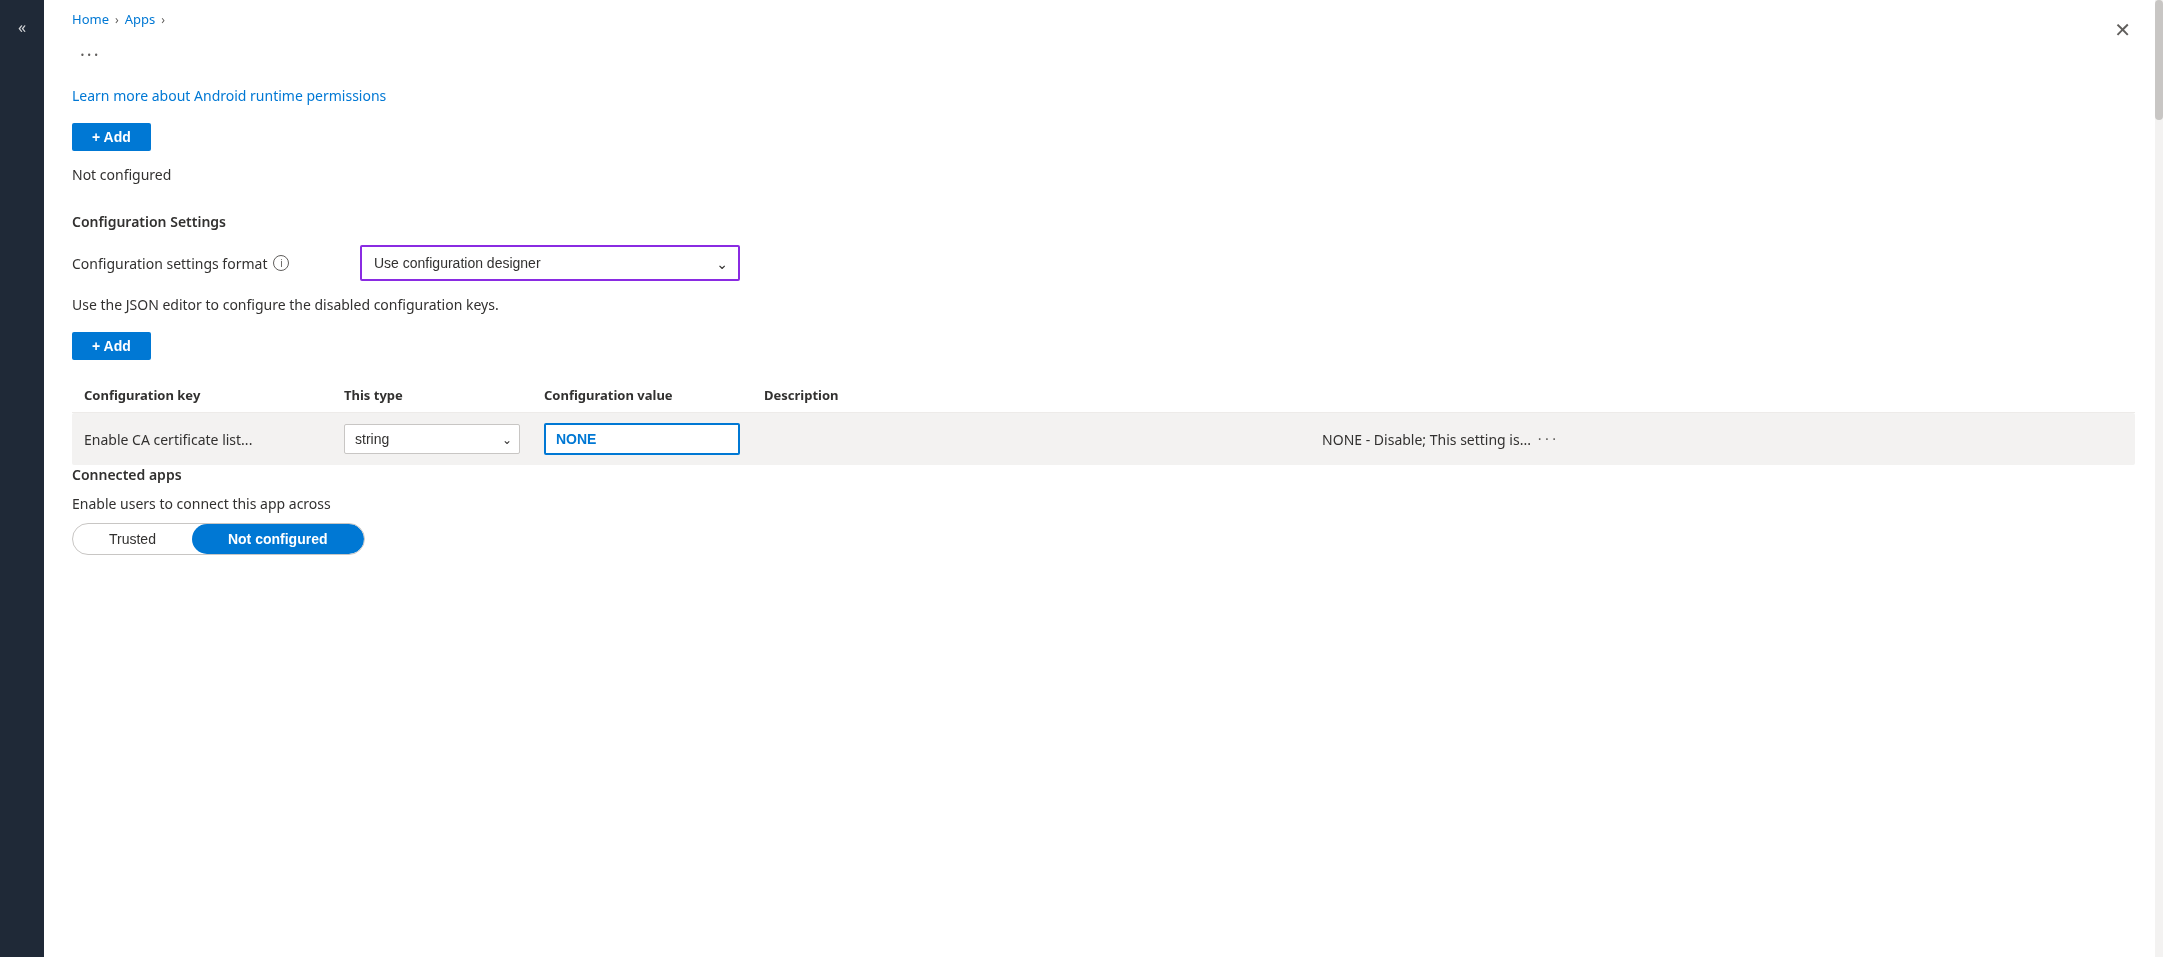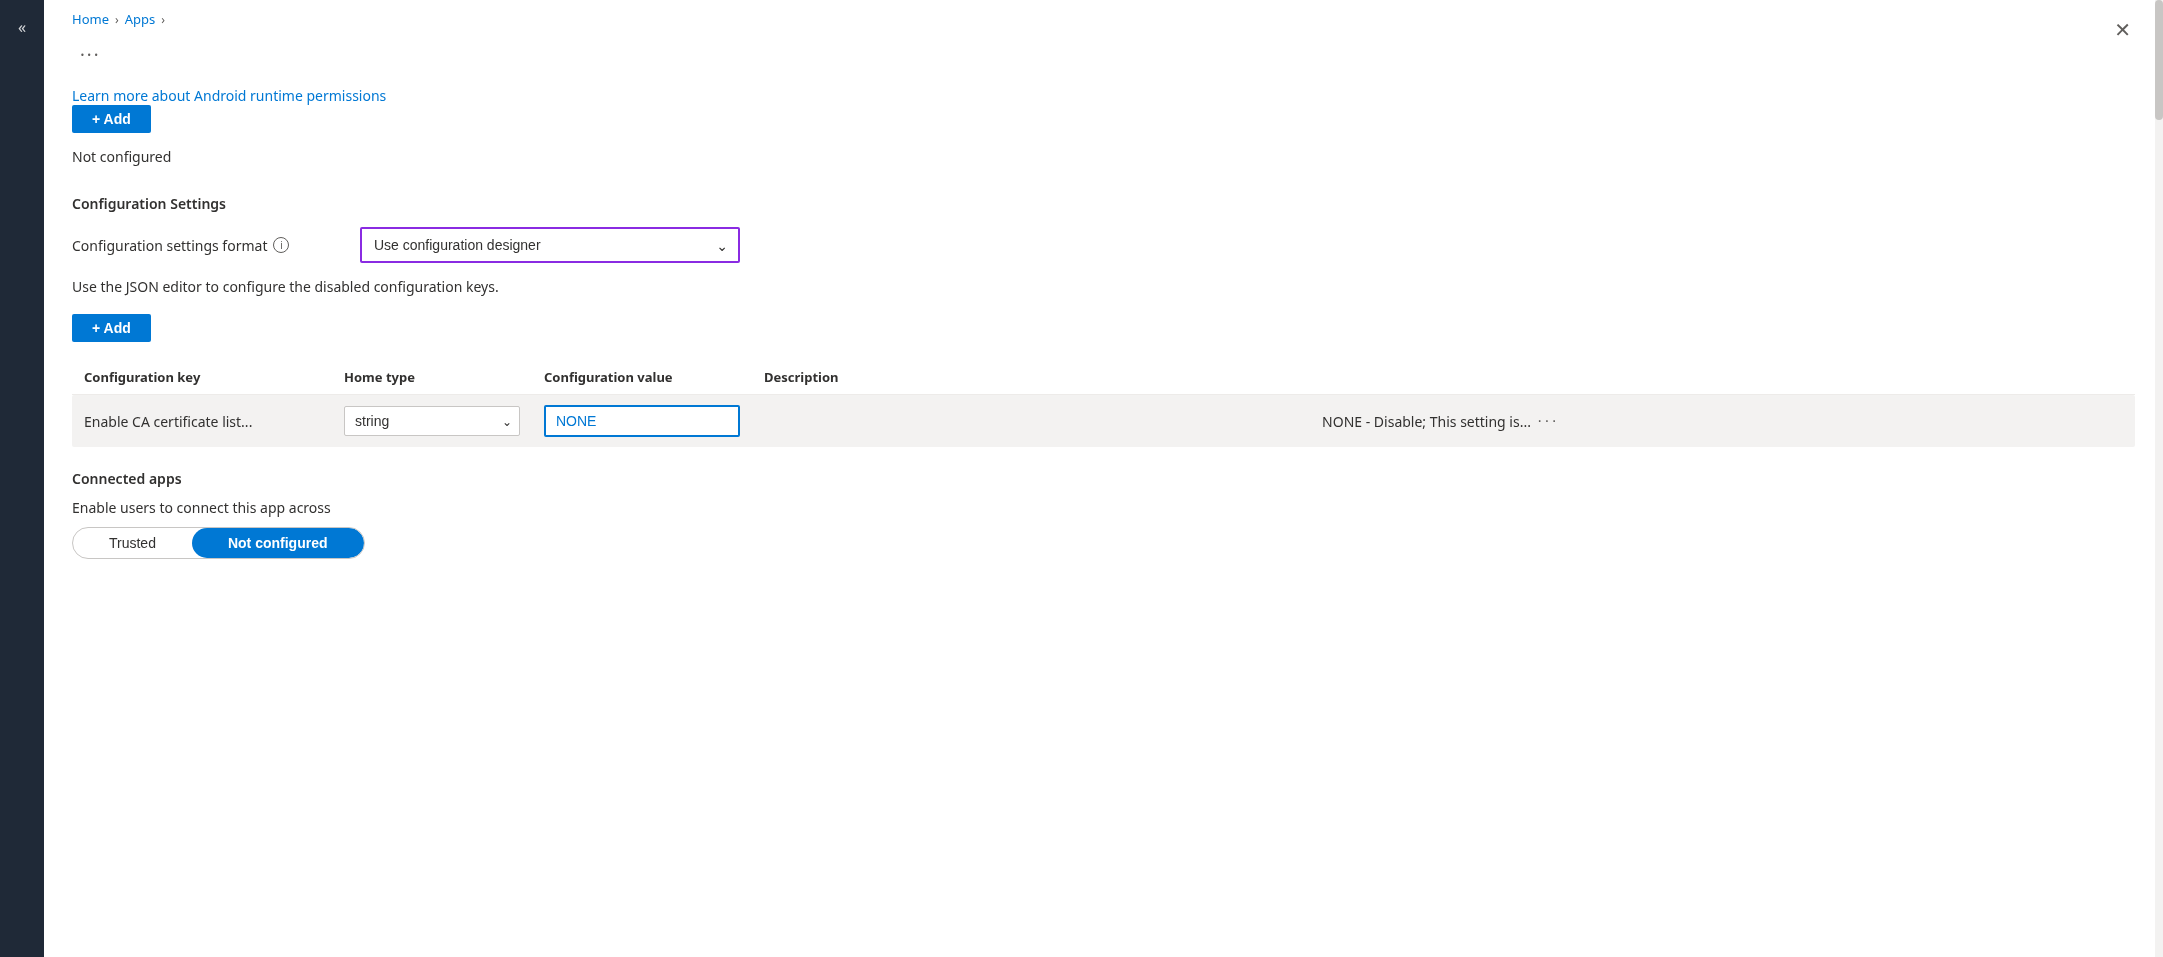--- a/index.html
+++ b/index.html
@@ -83,20 +83,21 @@
     }
     .panel-content {
       padding: 0 28px 40px 28px;
     }
     .learn-more-link {
       color: #0078d4;
       text-decoration: none;
       font-size: 14px;
       cursor: pointer;
       display: inline-block;
+      margin-bottom: 18px;
     }
     .add-btn {
       background: #0078d4;
       color: #fff;
       border: none;
       padding: 6px 20px;
       font-size: 14px;
       cursor: pointer;
       border-radius: 2px;
       font-weight: 600;
@@ -231,40 +232,39 @@
       color: #323130;
       font-size: 12px;
     }
     .config-value-input {
       border: 2px solid #0078d4;
       border-radius: 2px;
       padding: 6px 10px;
       font-size: 14px;
       width: 100%;
       color: #0078d4;
-      font-weight: 400;
+      font-weight: 700;
       outline: none;
     }
     .description-cell {
       display: flex;
       align-items: center;
       justify-content: center;
     }
     .more-options-btn {
       background: none;
       border: none;
       cursor: pointer;
       color: #605e5c;
       font-size: 16px;
       padding: 2px 6px;
       letter-spacing: 2px;
       border-radius: 2px;
     }
     .connected-apps-section {
-      margin-top: 22px;
     }
     .connected-apps-title {
       font-size: 14px;
       font-weight: 600;
       margin-bottom: 10px;
     }
     .connected-apps-desc {
       font-size: 14px;
       color: #323130;
       margin-bottom: 10px;
@@ -368,21 +368,21 @@
         </div>
 
         <div class="json-editor-note">Use the JSON editor to configure the disabled configuration keys.</div>
 
         <div>
           <button class="add-btn-2">+ Add</button>
         </div>
 
         <div class="table-header">
           <div>Configuration key</div>
-          <div>Home type</div>
+          <div>This type</div>
           <div>Configuration value</div>
           <div>Description</div>
         </div>
 
         <div class="table-row">
           <div>Enable CA certificate list...</div>
           <div>
             <div class="value-type-select-wrapper">
               <select>
                 <option>string</option>

